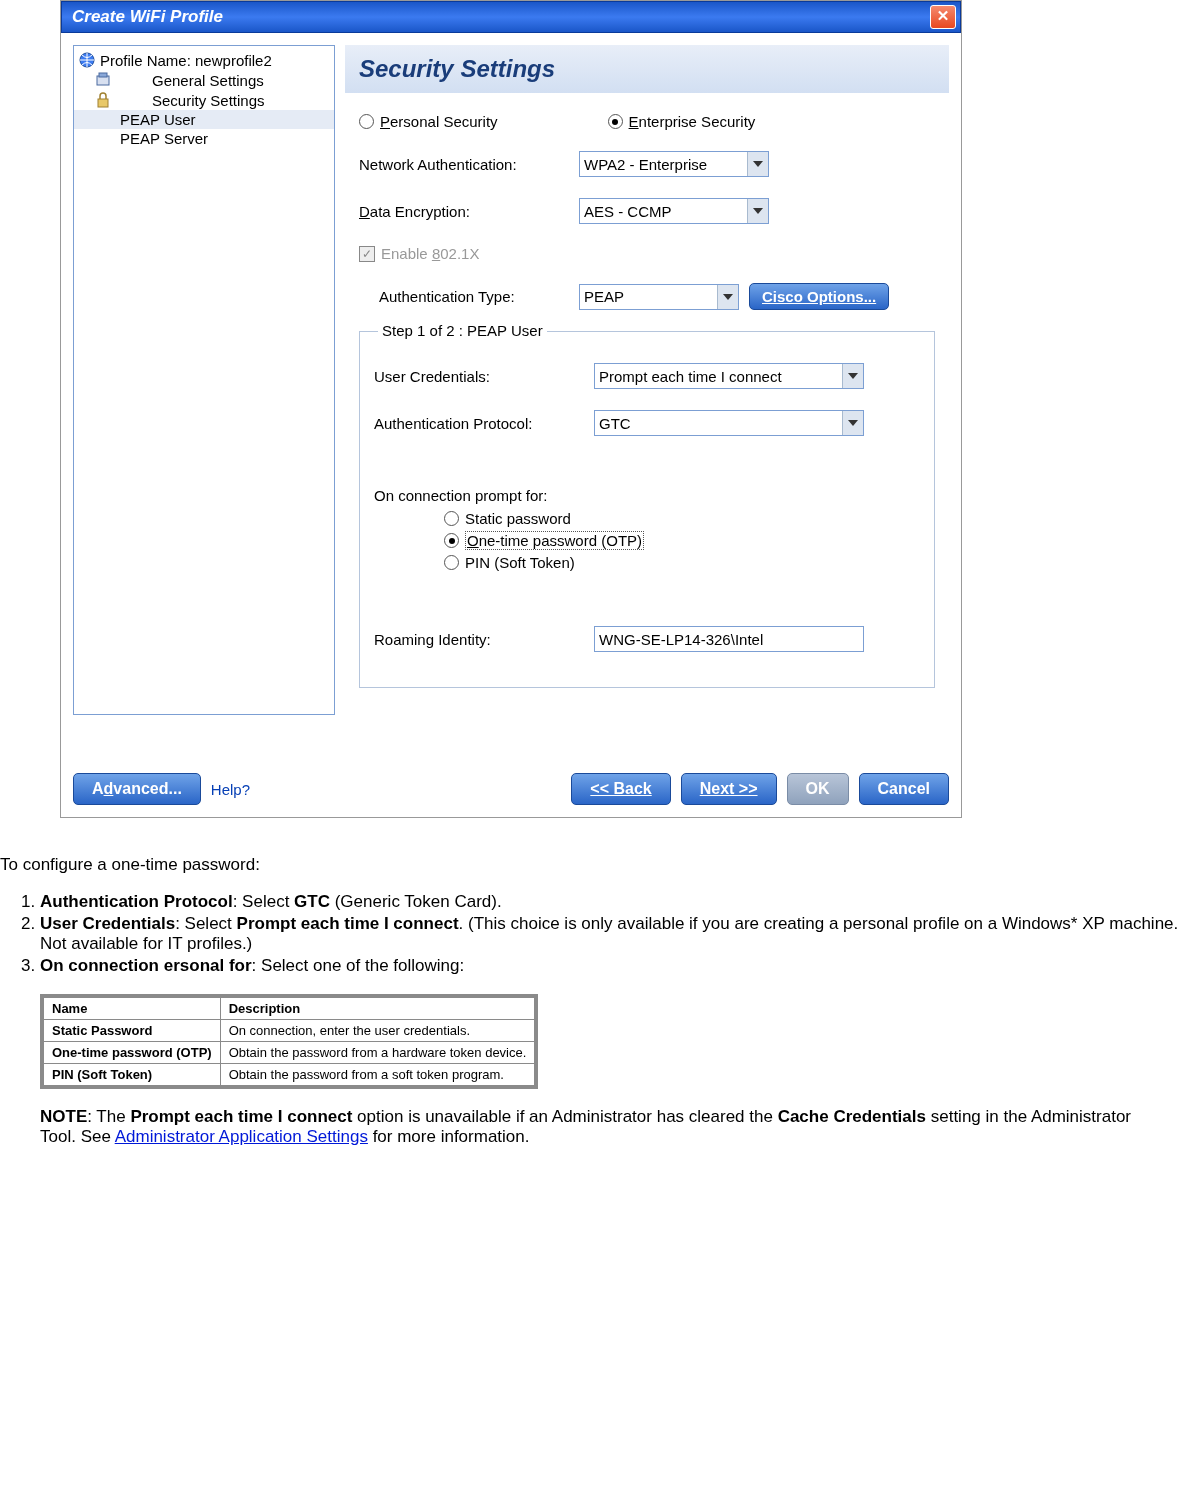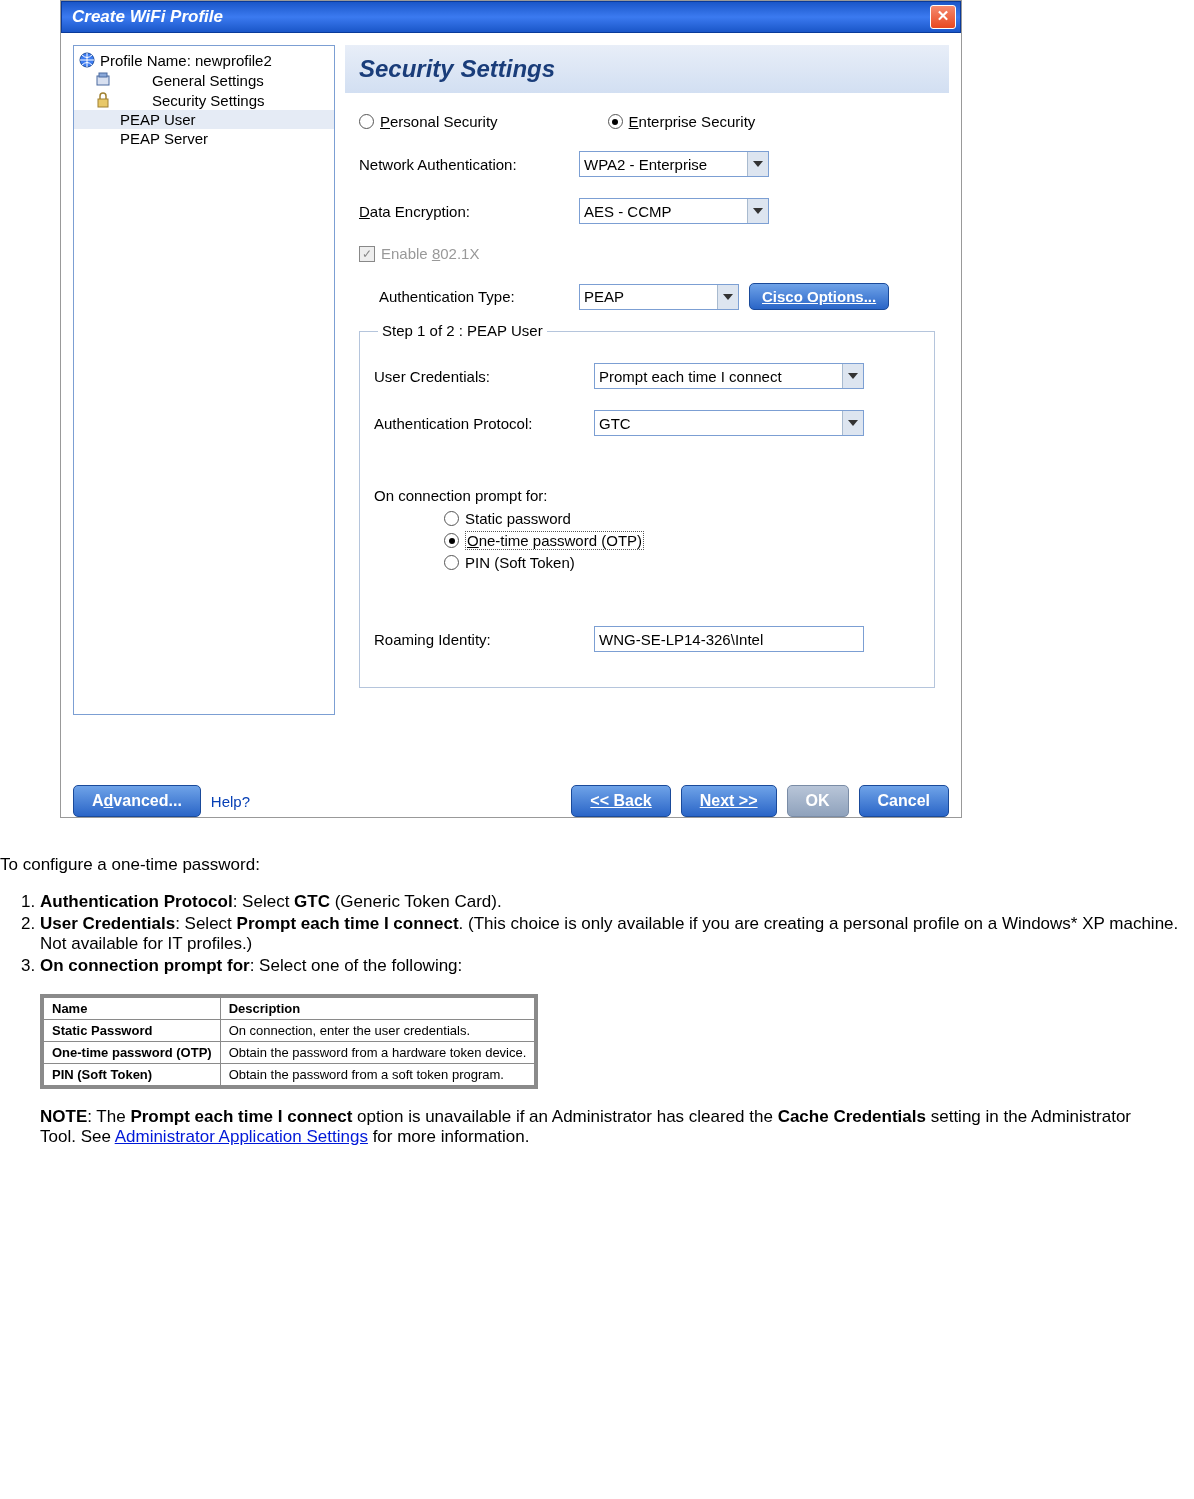--- a/index.html
+++ b/index.html
@@ -35,21 +35,21 @@
 .checkbox.checked::after { content:'✓'; font-size:12px; color:#888; line-height:12px;}
 .disabled { color:#999;}
 .cisco-btn { background:linear-gradient(to bottom,#6fa3e8,#2a65c7); color:#fff; border:1px solid #1a4a9a; border-radius:5px; padding:4px 12px; font-weight:bold; text-decoration:underline; font-size:15px;}
 .groupbox { border:1px solid #b5c5dc; margin-top:6px; padding:10px 14px 14px 14px; position:relative;}
 .groupbox-title { position:absolute; top:-10px; left:18px; background:#fff; padding:0 4px; font-size:15px;}
 .prompt-opts { margin-left:70px; margin-top:6px;}
 .prompt-opts .radio-opt { margin:4px 0;}
 .dotted-focus { border:1px dotted #555; padding:0 1px;}
 .textbox { border:1px solid #7c9fd3; background:#fff; height:24px; padding:0 4px; display:flex; align-items:center;}
 .textbox.w5 { width:260px;}
-.bottom-bar { position:absolute; bottom:0; left:12px; right:12px; display:flex; align-items:center; gap:10px;}
+.bottom-bar { position:absolute; bottom:12px; left:12px; right:12px; display:flex; align-items:center; gap:10px;}
 .btn { background:linear-gradient(to bottom,#6fa3e8,#2a65c7); color:#fff; border:1px solid #1a4a9a; border-radius:5px; padding:6px 18px; font-weight:bold; font-size:16px; text-align:center;}
 .btn.gray { background:linear-gradient(to bottom,#b8c5d8,#8fa2bc); border-color:#7a8ca6;}
 .btn.u { text-decoration:underline;}
 .help-link { color:#063fb5; font-size:15px;}
 .spacer { flex:1;}
 .doc { padding:20px 0 0 0; font-family:Verdana,Arial,sans-serif;}
 .doc ol { margin:10px 0 10px 10px; padding-left:30px;}
 .doc ol li { margin:2px 0;}
 .doc-table { border:4px solid #8a8a8a; border-collapse:collapse; margin:18px 0 18px 40px;}
 .doc-table td, .doc-table th { border:1px solid #8a8a8a; padding:3px 8px; text-align:left; font-size:13px; font-family:Verdana,Arial,sans-serif; font-weight:normal;}
@@ -199,21 +199,21 @@
     </div>
 
   </div>
 </div>
 
 <div class="doc">
   <p>To configure a one-time password:</p>
   <ol>
     <li><b>Authentication Protocol</b><span>: Select </span><b>GTC</b><span> (Generic Token Card).</span></li>
     <li><b>User Credentials</b><span>: Select </span><b>Prompt each time I connect</b><span>. (This choice is only available if you are creating a personal profile on a Windows* XP machine. Not available for IT profiles.)</span></li>
-    <li><b>On connection prompt for</b><span>: Select one of the following:</span></li>
+    <li><b>On connection ersonal for</b><span>: Select one of the following:</span></li>
   </ol>
   <table class="doc-table">
     <tbody>
         <tr>
           <th>Name</th>
           <th>Description</th>
         </tr>
     <tr>
           <td><b>Static Password</b></td>
           <td>On connection, enter the user credentials.</td>

